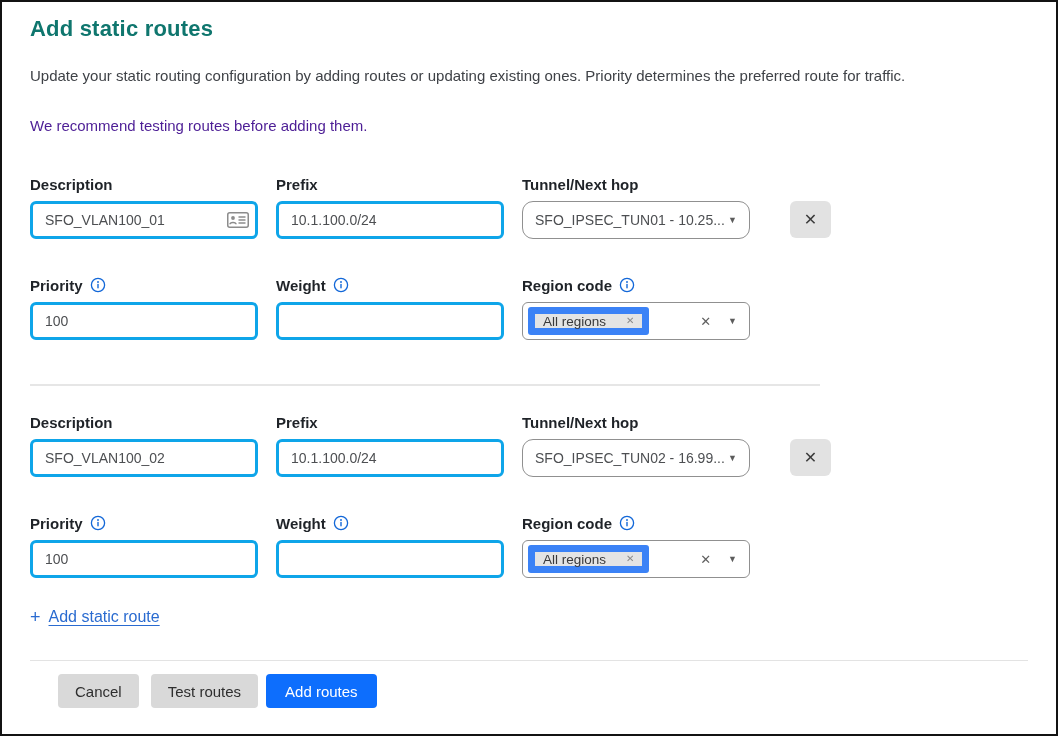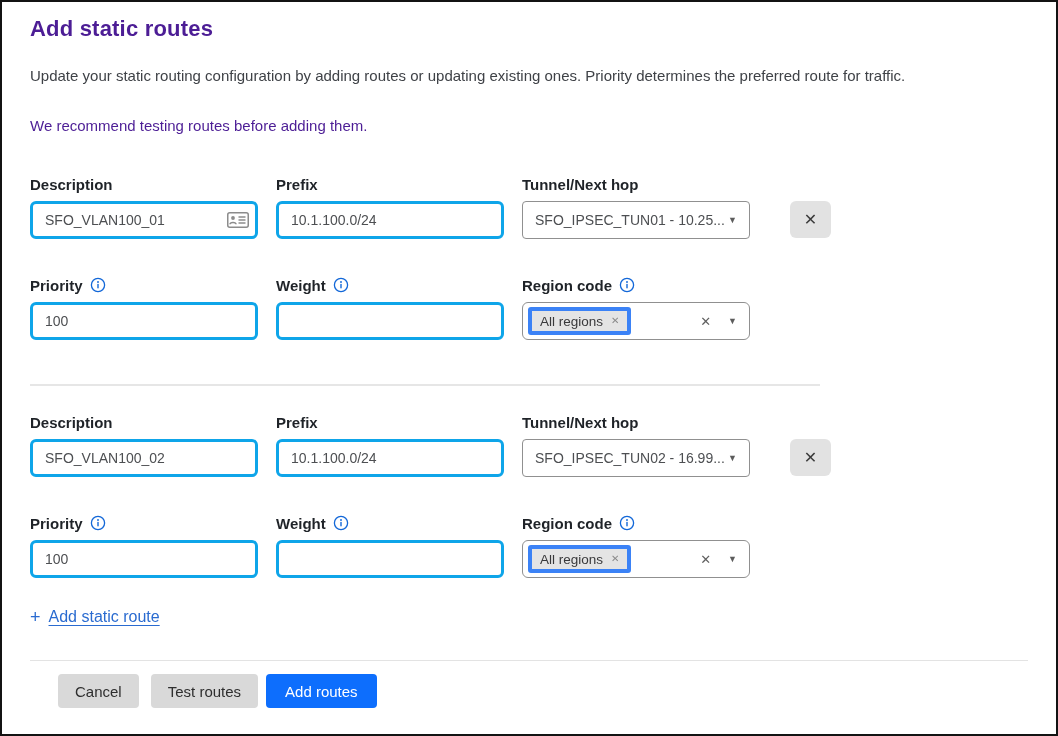--- a/index.html
+++ b/index.html
@@ -12,21 +12,21 @@
     width: 1058px; height: 736px;
     background: #ffffff;
     border: 2px solid #131313;
     padding: 0 28px;
     overflow: hidden;
   }
   .page-title {
     margin-top: 14px;
     font-size: 22px;
     font-weight: 600;
-    color: #4c1d95;
+    color: #0f766e;
     letter-spacing: 0.2px;
   }
   .intro-line1 { margin-top: 24px; font-size: 15px; color: #3f4247; line-height: 20px; }
   .intro-line2 { margin-top: 30px; font-size: 15px; color: #4c1d95; line-height: 20px; }
 
   .route-section { margin-top: 38px; }
   .field-row { display: flex; align-items: flex-start; }
   .field-row.second { margin-top: 36px; }
   .field { width: 228px; margin-right: 18px; }
   .field-label {
@@ -47,42 +47,42 @@
   }
   .input-wrap { position: relative; }
   .input-icon {
     position: absolute; right: 9px; top: 50%; transform: translateY(-50%);
     display: inline-flex; cursor: pointer;
   }
   .input-wrap .text-input { padding-right: 34px; }
 
   .combobox {
     width: 228px; height: 38px;
-    border: 1px solid #909090; border-radius: 4px;
+    border: 1px solid #909090; border-radius: 11px;
     background: #fff;
     display: flex; align-items: center;
     padding: 8px 12px;
     font-size: 14px; color: #4d4f52;
     cursor: pointer;
   }
   .combobox .combo-text { flex: 1; white-space: nowrap; overflow: hidden; }
   .caret { font-size: 9px; color: #5c5c5c; line-height: 1; }
 
   .multiselect {
     width: 228px; height: 38px;
     border: 1px solid #909090; border-radius: 6px;
     background: #fff;
     display: flex; align-items: center;
     padding: 0 12px 0 5px;
     cursor: pointer;
   }
   .chip {
-    display: inline-flex; align-items: center; gap: 8px;
+    display: inline-flex; align-items: center; gap: 20px;
     background: #e4e4e4;
-    border: 4px solid #3b82f6;
+    border: 7px solid #3b82f6;
     border-radius: 3px;
     height: 28px; padding: 0 8px;
     font-size: 13.5px; color: #39393b;
   }
   .chip-x { font-size: 10px; color: #8a8a8a; cursor: pointer; line-height: 1; }
   .multiselect .spacer { flex: 1; }
   .clear-x { font-size: 13px; color: #5f5f5f; margin-right: 17px; cursor: pointer; line-height: 1; }
 
   .remove-route-btn {
     width: 41px; height: 37px;

